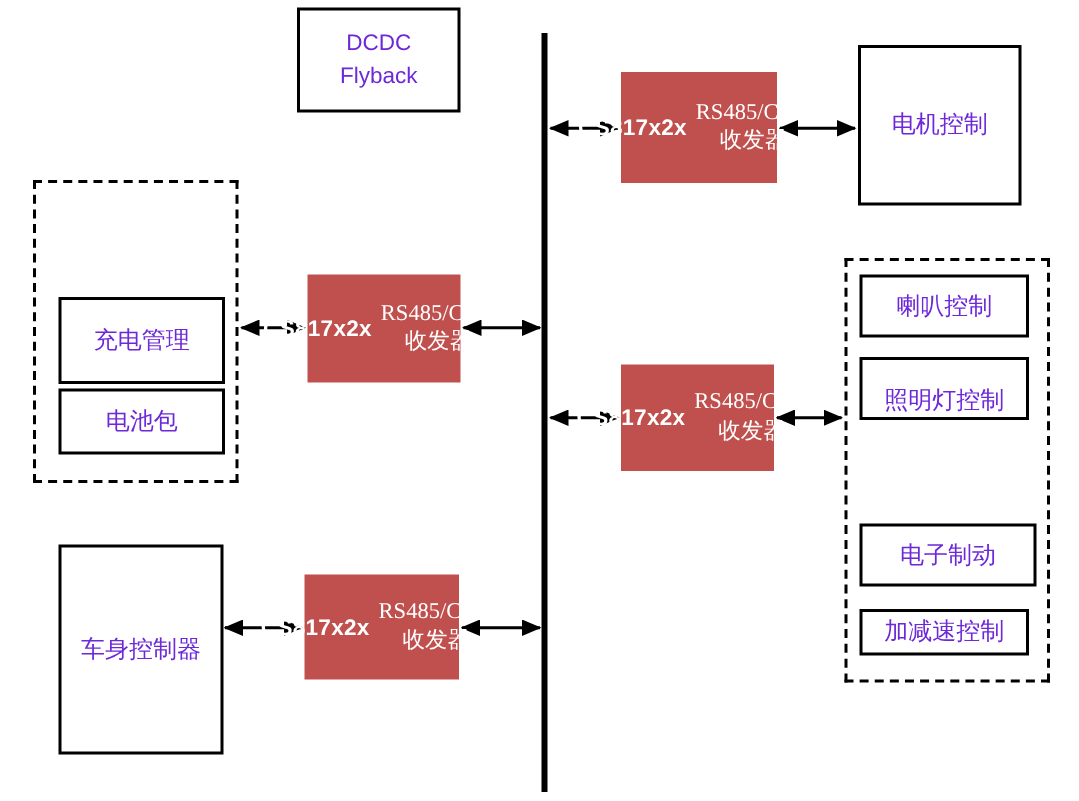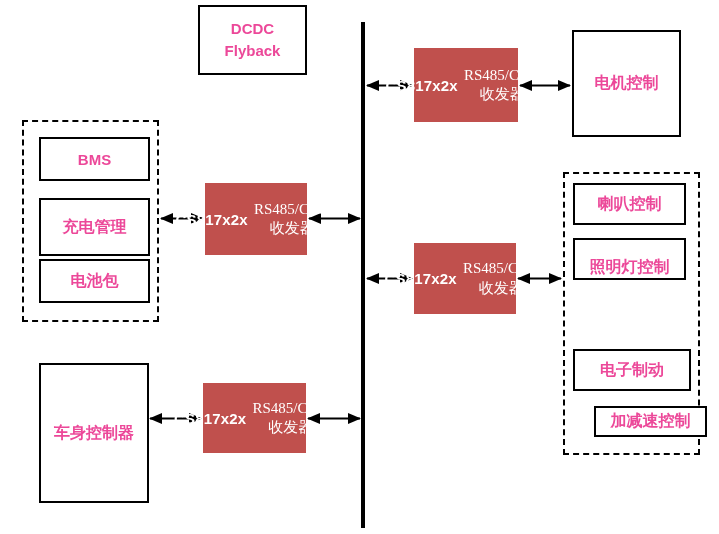--- a/index.html
+++ b/index.html
@@ -4,21 +4,21 @@
 <style>
   html,body { margin:0; padding:0; background:#ffffff; }
   .canvas {
     position:relative; width:719px; height:534px; background:#ffffff;
     font-family:"Liberation Sans", sans-serif; overflow:hidden;
   }
   svg.layer { position:absolute; left:0; top:0; width:719px; height:534px; }
   .box {
     position:absolute; border:2px solid #000; background:#fff;
     display:flex; align-items:center; justify-content:center;
-    text-align:center; box-sizing:border-box; color:#ec4899;font-weight:bold;
+    text-align:center; box-sizing:border-box; color:#6d28d9;
   }
   .cjk { font-family:"Liberation Serif","DejaVu Serif",serif; font-size:16px; }
   .latin { font-family:"Liberation Sans",sans-serif; font-size:15px; }
   .two-line { line-height:1.45; font-size:15px; }
   .group {
     position:absolute; border:2px dashed #000; box-sizing:border-box; background:transparent;
   }
   .red {
     position:absolute; background:#c0504d; color:#fff;
     display:flex; flex-direction:row; align-items:center; justify-content:center;
@@ -60,41 +60,38 @@
 
   <div class="box cjk" style="left:572px; top:30px; width:109px; height:107px;text-align:center;">
     <span>电机控制</span>
   </div>
 
   <div class="box cjk" style="left:39px; top:363px; width:110px; height:140px;">
     <span>车身控制器</span>
   </div>
 
   <div class="group" style="left:22px; top:120px; width:137px; height:202px;"></div>
-  <div class="box latin" style="left:39px; top:137px; width:111px; height:44px;">
-    <span>BMS</span>
-  </div>
   <div class="box cjk" style="left:39px; top:198px; width:111px; height:58px;">
     <span>充电管理</span>
   </div>
   <div class="box cjk" style="left:39px; top:259px; width:111px; height:44px;">
     <span>电池包</span>
   </div>
 
   <div class="group" style="left:563px; top:172px; width:137px; height:283px;"></div>
   <div class="box cjk" style="left:573px; top:183px; width:113px; height:42px;">
     <span>喇叭控制</span>
   </div>
   <div class="box cjk" style="left:573px; top:238px; width:113px; height:42px;align-items:flex-end;">
     <span>照明灯控制</span>
   </div>
   <div class="box cjk" style="left:573px; top:349px; width:118px; height:42px;">
     <span>电子制动</span>
   </div>
-  <div class="box cjk" style="left:594px; top:406px; width:113px; height:31px;">
+  <div class="box cjk" style="left:573px; top:406px; width:113px; height:31px;">
     <span>加减速控制</span>
   </div>
 
   <div class="red" style="left: 414px; top: 48px; width: 104px; height: 74px; background: rgb(192, 80, 77); color: rgb(255, 255, 255);">
     <div class="t">CS817x2x</div>
     <div class="d">RS485/CAN收发器</div>
   </div>
   <div class="red" style="left: 205px; top: 183px; width: 102px; height: 72px; background: rgb(192, 80, 77); color: rgb(255, 255, 255);">
     <div class="t">CS817x2x</div>
     <div class="d">RS485/CAN收发器</div>

